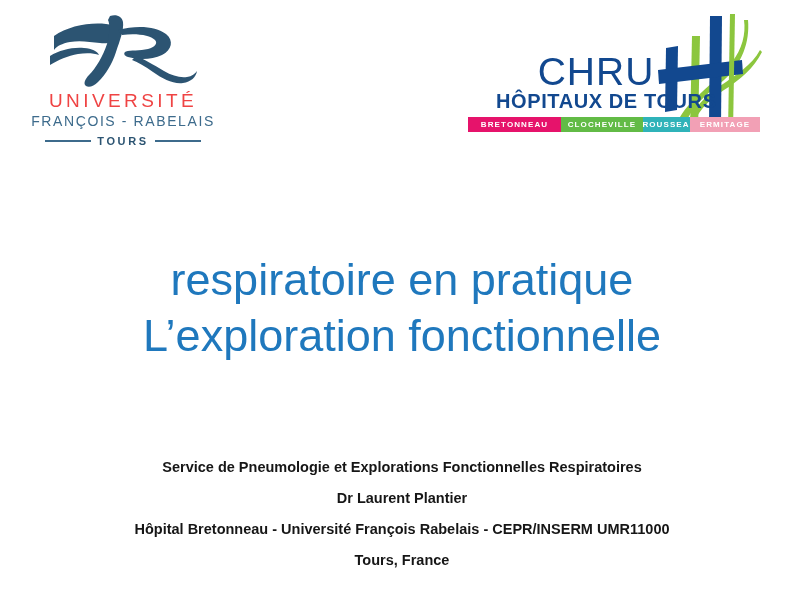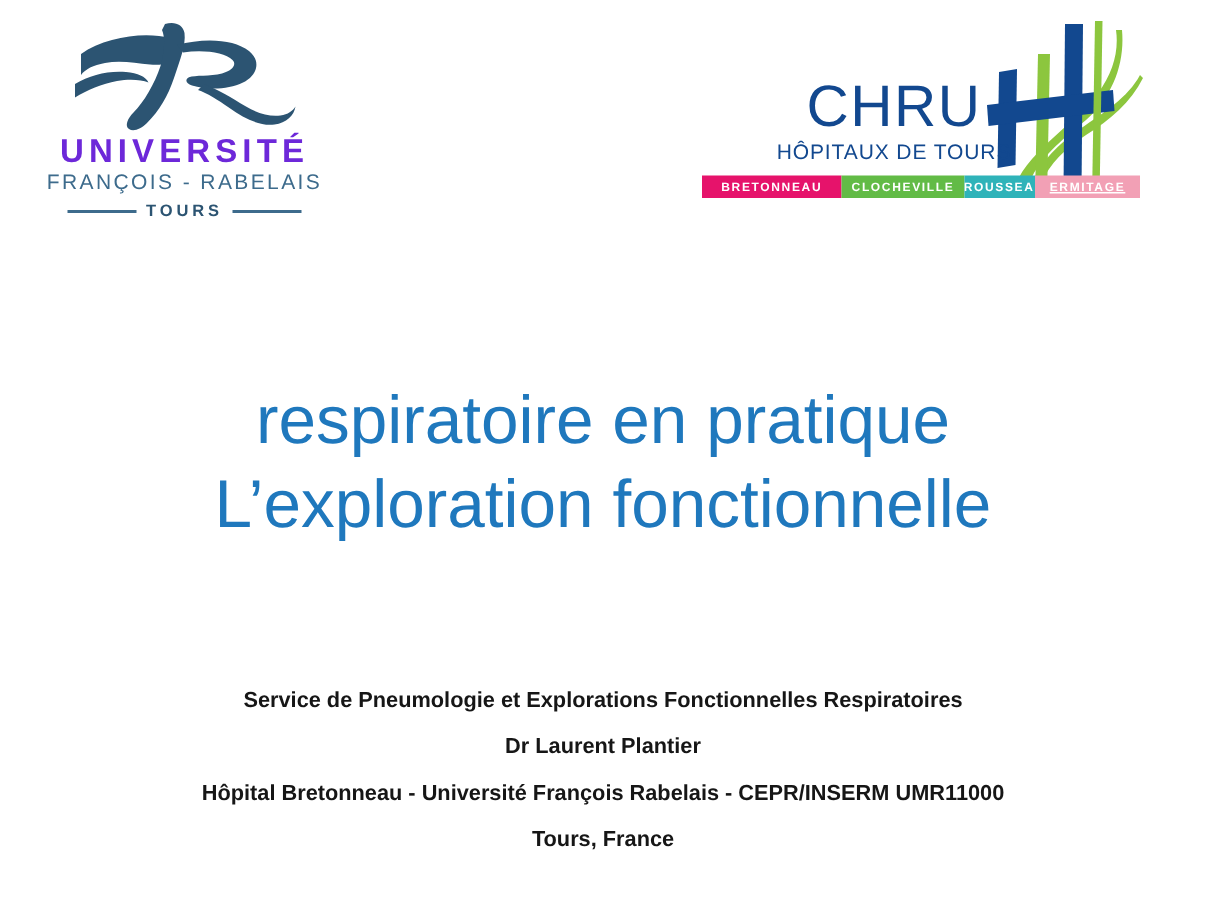--- a/index.html
+++ b/index.html
@@ -35,24 +35,24 @@
   }
   .univ-text {
     position: absolute;
     left: 0;
     top: 78px;
     width: 190px;
     text-align: center;
     color: #2c5472;
   }
   .univ-line1 {
-    font-size: 22px;
+    font-size: 19px;
     letter-spacing: 3.4px;
-    font-weight: 700;
-    color: #6d28d9;
+    font-weight: 400;
+    color: #ef4444;
     line-height: 22px;
     white-space: nowrap;
   }
   .univ-line2 {
     font-size: 14px;
     letter-spacing: 1.6px;
     font-weight: 400;
     color: #3d6b8c;
     line-height: 19px;
     white-space: nowrap;
@@ -101,22 +101,22 @@
   }
   .chru-name {
     font-size: 39px;
     font-weight: 400;
     letter-spacing: 1px;
     color: #12488f;
     line-height: 40px;
     white-space: nowrap;
   }
   .chru-sub {
-    font-size: 14px;
-    font-weight: 400;
+    font-size: 20px;
+    font-weight: 700;
     letter-spacing: 0.6px;
     color: #12488f;
     line-height: 18px;
     white-space: nowrap;
   }
   .chru-bar {
     position: absolute;
     left: 0px;
     top: 103px;
     width: 296px;
@@ -213,21 +213,21 @@
 
     <div class="chru-words">
       <div class="chru-name">CHRU</div>
       <div class="chru-sub">HÔPITAUX DE TOURS</div>
     </div>
 
     <div class="chru-bar">
         <div class="chru-seg" style="background: rgb(230, 19, 107); width: 93px;">BRETONNEAU</div>
         <div class="chru-seg" style="background: rgb(98, 187, 70); width: 82px;">CLOCHEVILLE</div>
         <div class="chru-seg" style="background: rgb(47, 179, 185); width: 47px;">TROUSSEAU</div>
-        <div class="chru-seg" style="background: rgb(242, 160, 181); width: 70px; text-decoration: underline;">ERMITAGE</div>
+        <div class="chru-seg" style="background: rgb(242, 160, 181); width: 70px;">ERMITAGE</div>
       </div>
   </div>
 
   <div class="title">
     <div>respiratoire en pratique</div>
     <div>L’exploration fonctionnelle</div>
   </div>
 
   <div class="subtitle">
     <div class="sub-line">Service de Pneumologie et Explorations Fonctionnelles Respiratoires</div>

